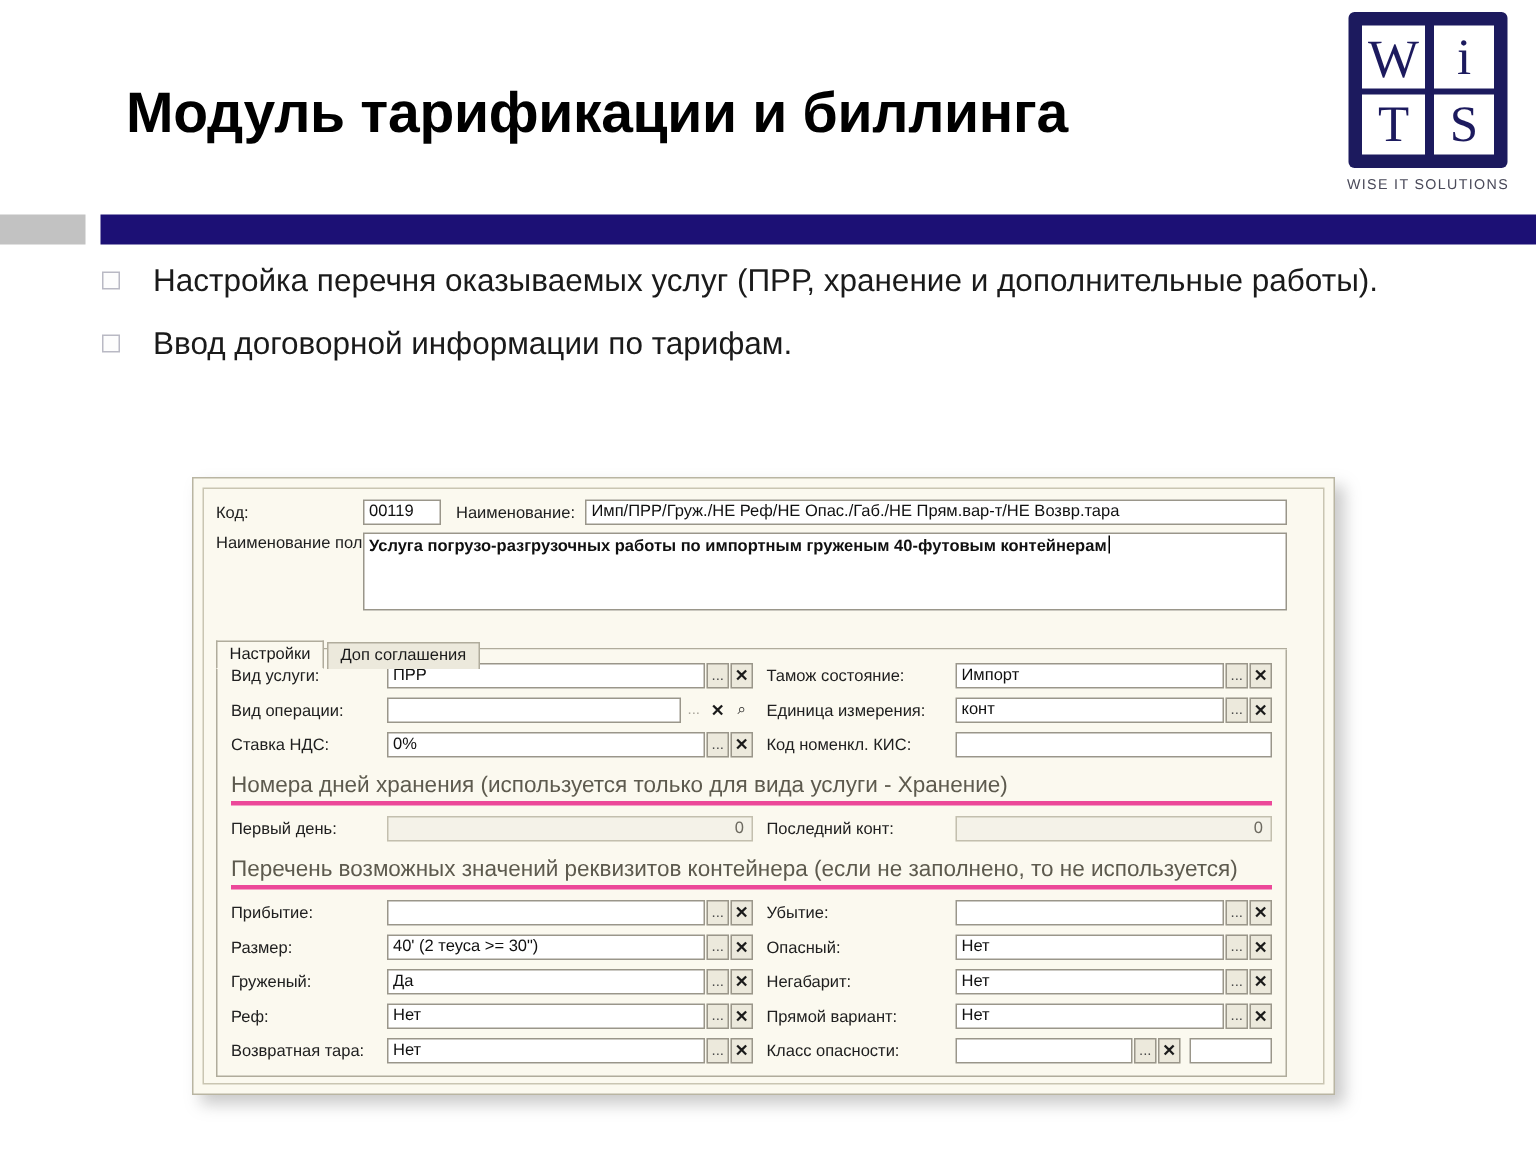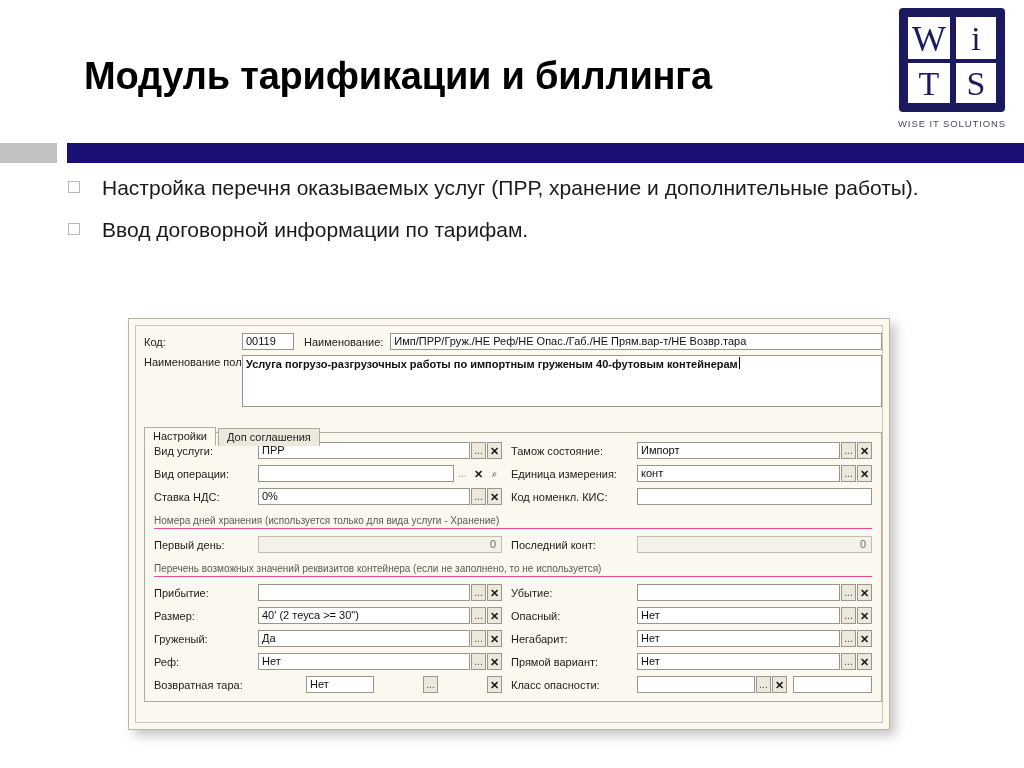--- a/index.html
+++ b/index.html
@@ -123,21 +123,21 @@
   }
   #form-inner {
     position: absolute;
     left: 6px;
     top: 6px;
     right: 6px;
     bottom: 6px;
     border: 1px solid #c9c5b2;
     background: #fbf9ef;
     box-sizing: border-box;
-    padding: 7px 0 8px 8px;
+    padding: 7px 24px 8px 8px;
   }
 
   .fld-label {
     color: #202020;
     font-size: 11px;
     line-height: 14px;
     white-space: nowrap;
   }
 
   
@@ -254,22 +254,22 @@
   .two-col { display: flex; }
   .col-l { width: 348px; flex: 0 0 auto; }
   .col-r { flex: 1 1 auto; padding-left: 9px; }
 
   .lab-l { width: 104px; flex: 0 0 auto; }
   .lab-r { width: 126px; flex: 0 0 auto; }
   .inp-grow { flex: 1 1 auto; }
 
   .section-head {
     color: #5d5a4e;
-    font-size: 10px;
-    border-bottom: 1px solid #ec4899;
+    font-size: 15px;
+    border-bottom: 3px solid #ec4899;
     padding-bottom: 2px;
     margin: 4px 0 7px 0;
     white-space: nowrap;
   }
 
   .lab-day { width: 104px; flex: 0 0 auto; }
   .lab-day2 { width: 126px; flex: 0 0 auto; }
 
   .cls-small { width: 118px; flex: 0 0 auto; }
   .cls-rest { flex: 1 1 auto; margin-left: 6px; }
@@ -421,21 +421,21 @@
             <div class="btn x">✕</div>
           </div>
 
           <div class="row">
             <div class="fld-label lab-l">Реф:</div>
             <div class="tbox inp-grow">Нет</div>
             <div class="btn dots">...</div>
             <div class="btn x">✕</div>
           </div>
 
-          <div class="row" style="margin-bottom:0;gap:48px;">
+          <div class="row" style="margin-bottom:0;">
             <div class="fld-label lab-l">Возвратная тара:</div>
             <div class="tbox inp-grow">Нет</div>
             <div class="btn dots">...</div>
             <div class="btn x">✕</div>
           </div>
 
         </div>
         <div class="col-r">
 
           <div class="row">

